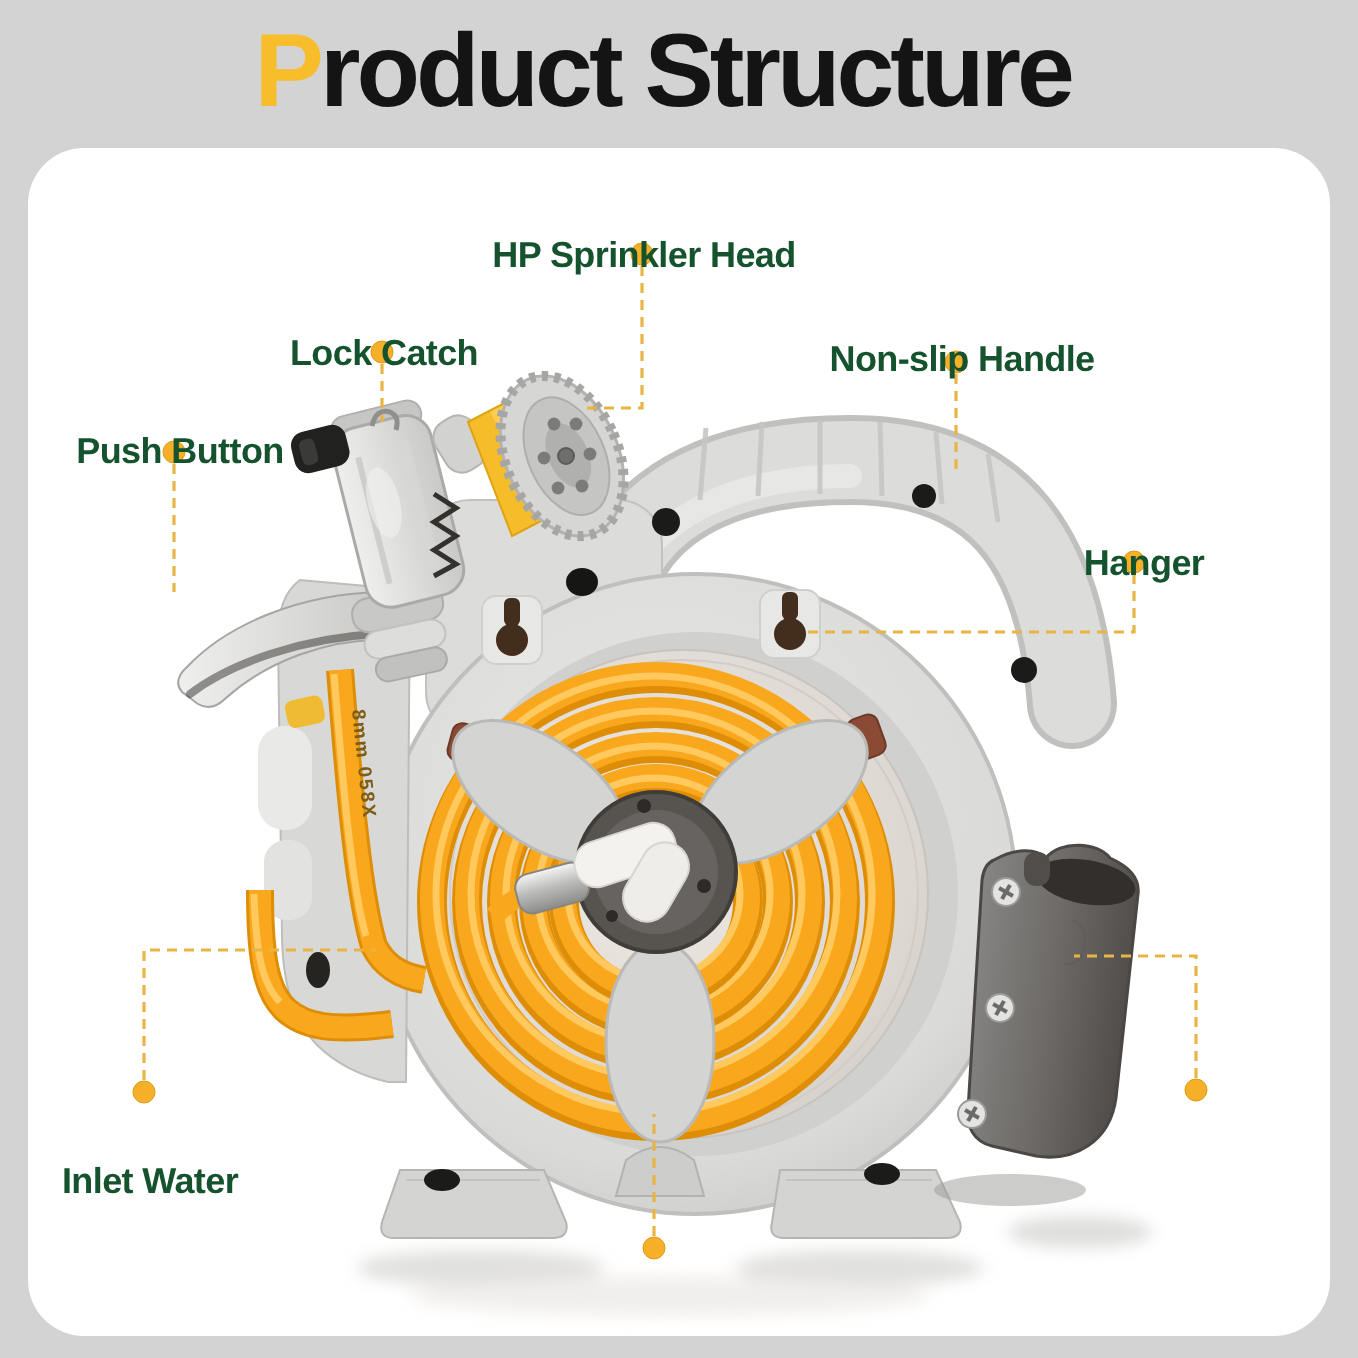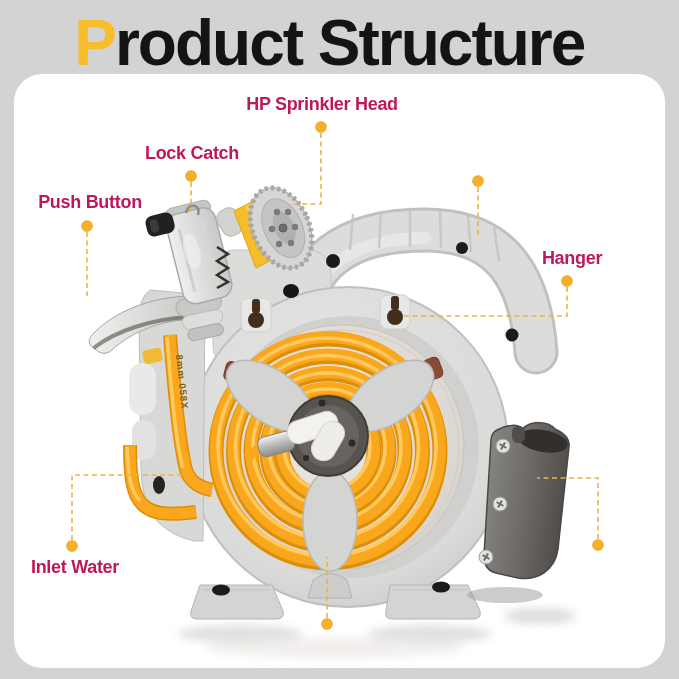--- a/index.html
+++ b/index.html
@@ -1,25 +1,25 @@
 <!DOCTYPE html>
 <html><head>
 <meta charset="utf-8">
 <style>
   html,body{margin:0;padding:0;background:#d3d3d3;}
   .stage{position:relative;width:679px;height:679px;background:#d3d3d3;overflow:hidden;
          font-family:"Liberation Sans",sans-serif;}
   .page-title{position:absolute;top:6px;left:50%;transform:translateX(-52%);z-index:3;
-         font-size:64px;font-weight:bold;letter-spacing:-2px;color:#141414;white-space:nowrap;}
+         font-size:52px;font-weight:bold;letter-spacing:-2px;color:#141414;white-space:nowrap;}
   .page-title .accent{color:#F8BD2A;}
   .card{position:absolute;left:14px;top:74px;width:651px;height:594px;background:#ffffff;
         border-radius:28px;z-index:1;}
   svg.art{position:absolute;left:0;top:0;z-index:2;}
   .label{position:absolute;transform:translate(-50%,-50%);font-weight:bold;font-size:18px;
-         letter-spacing:-.3px;color:#be185d;white-space:nowrap;z-index:4;}
+         letter-spacing:-.3px;color:#14532d;white-space:nowrap;z-index:4;margin-top:24px;}
   #lbl-hp{left:322px;top:104px}
   #lbl-lock{left:192px;top:153px}
   #lbl-push{left:90px;top:202px}
   #lbl-nonslip{left:481px;top:156px}
   #lbl-hanger{left:572px;top:258px}
   #lbl-inlet{left:75px;top:567px}
   #lbl-water{left:322px;top:646px}
   #lbl-basket{left:597px;top:567px}
 </style>
 </head>
@@ -271,16 +271,17 @@
       <circle cx="567" cy="281" r="5.5"></circle>
       <circle cx="72" cy="546" r="5.5"></circle>
       <circle cx="327" cy="624" r="5.5"></circle>
       <circle cx="598" cy="545" r="5.5"></circle>
     </g>
   </svg>
 
   <div class="label" id="lbl-hp">HP Sprinkler Head</div>
   <div class="label" id="lbl-push">Push Button</div>
   <div class="label" id="lbl-lock">Lock Catch</div>
+  <div class="label" id="lbl-nonslip">Non-slip Handle</div>
   <div class="label" id="lbl-hanger">Hanger</div>
   <div class="label" id="lbl-inlet">Inlet Water</div>
 
 </div>
 
 </body></html>

